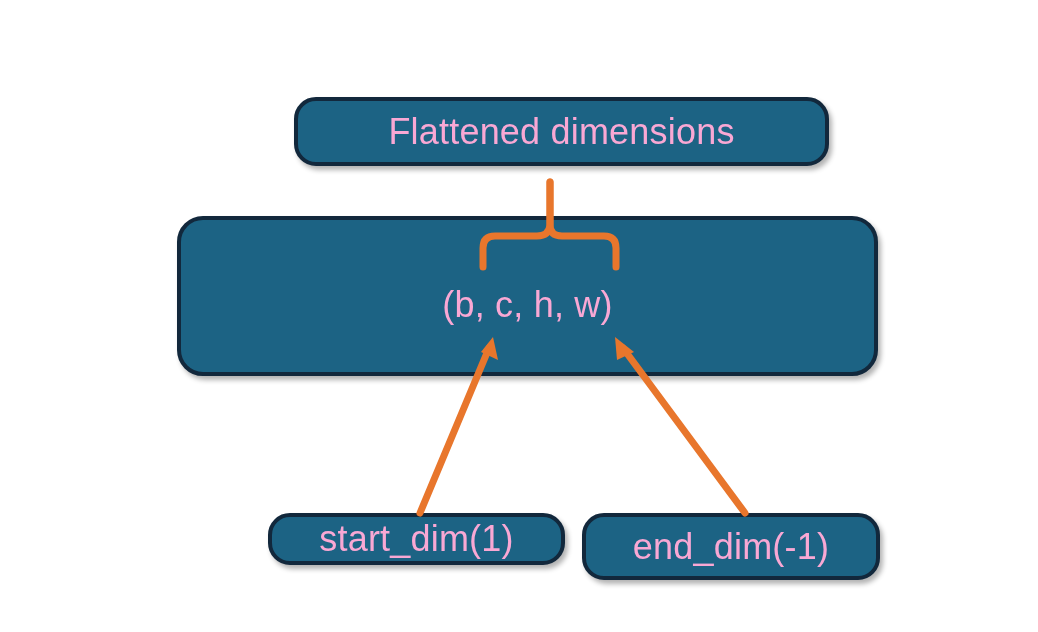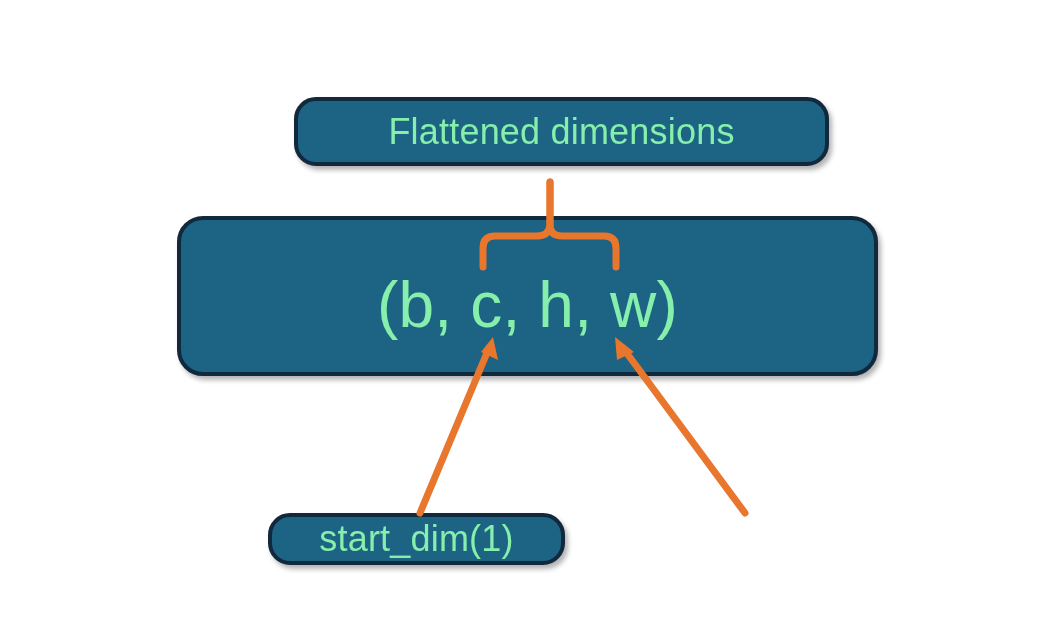--- a/index.html
+++ b/index.html
@@ -19,40 +19,40 @@
   }
   .node {
     position: absolute;
     box-sizing: border-box;
     background: #1c6384;
     border: 4px solid #12283c;
     border-radius: 22px;
     display: flex;
     align-items: center;
     justify-content: center;
-    color: #86efac;
+    color: #f9a8d4;
     font-family: "Liberation Sans", sans-serif;
     font-weight: 400;
     letter-spacing: 0.2px;
     box-shadow: 3px 4px 5px rgba(0,0,0,0.30);
   }
   #node-flattened {
     left: 294px;
     top: 97px;
     width: 535px;
     height: 69px;
     font-size: 36px;
   }
   #node-shape {
     left: 177px;
     top: 216px;
     width: 701px;
     height: 160px;
     border-radius: 26px;
-    font-size: 64px;
+    font-size: 36px;
   }
   #node-shape .node-label {
     position: relative;
     top: 9px;
   }
   #node-startdim {
     left: 268px;
     top: 513px;
     width: 297px;
     height: 52px;
@@ -88,20 +88,23 @@
   </div>
 
   <div class="node" id="node-shape">
     <span class="node-label">(b, c, h, w)</span>
   </div>
 
   <div class="node" id="node-startdim">
     <span class="node-label">start_dim(1)</span>
   </div>
 
+  <div class="node" id="node-enddim">
+    <span class="node-label">end_dim(-1)</span>
+  </div>
 
   <svg id="overlay" viewBox="0 0 1038 632" width="1038" height="632">
 
     <g>
       <path d="M 483 267
                L 483 248
                Q 483 236 495 236
                L 537 236
                Q 549 236 550 225
                L 550 182" fill="none" stroke="#e8762c" stroke-width="7" stroke-linecap="round" stroke-linejoin="round"></path>

